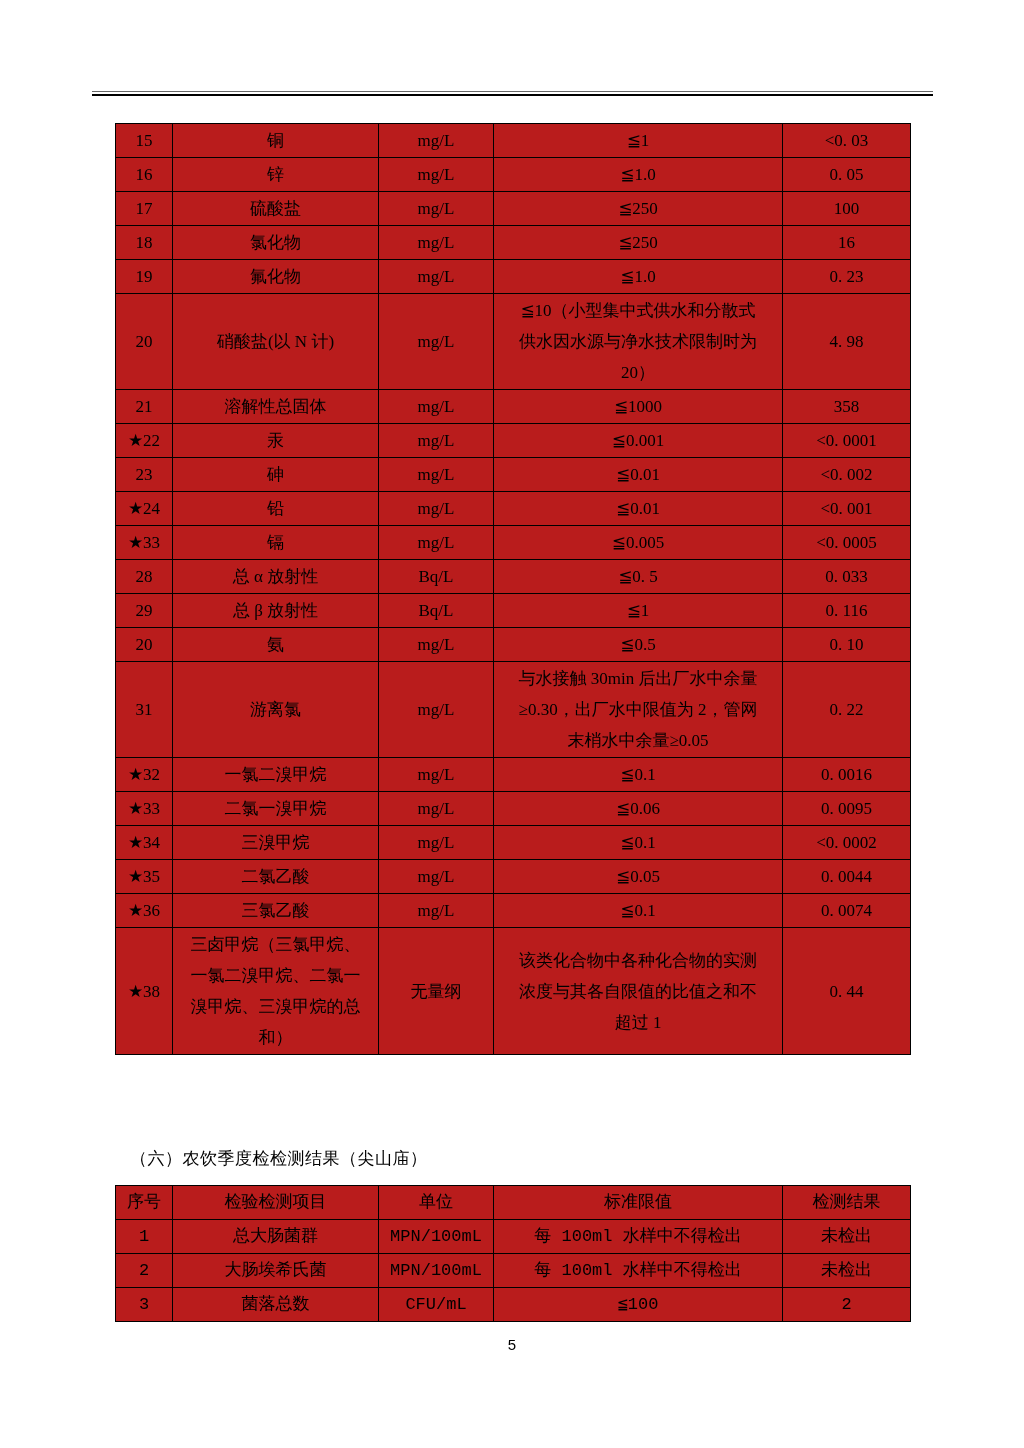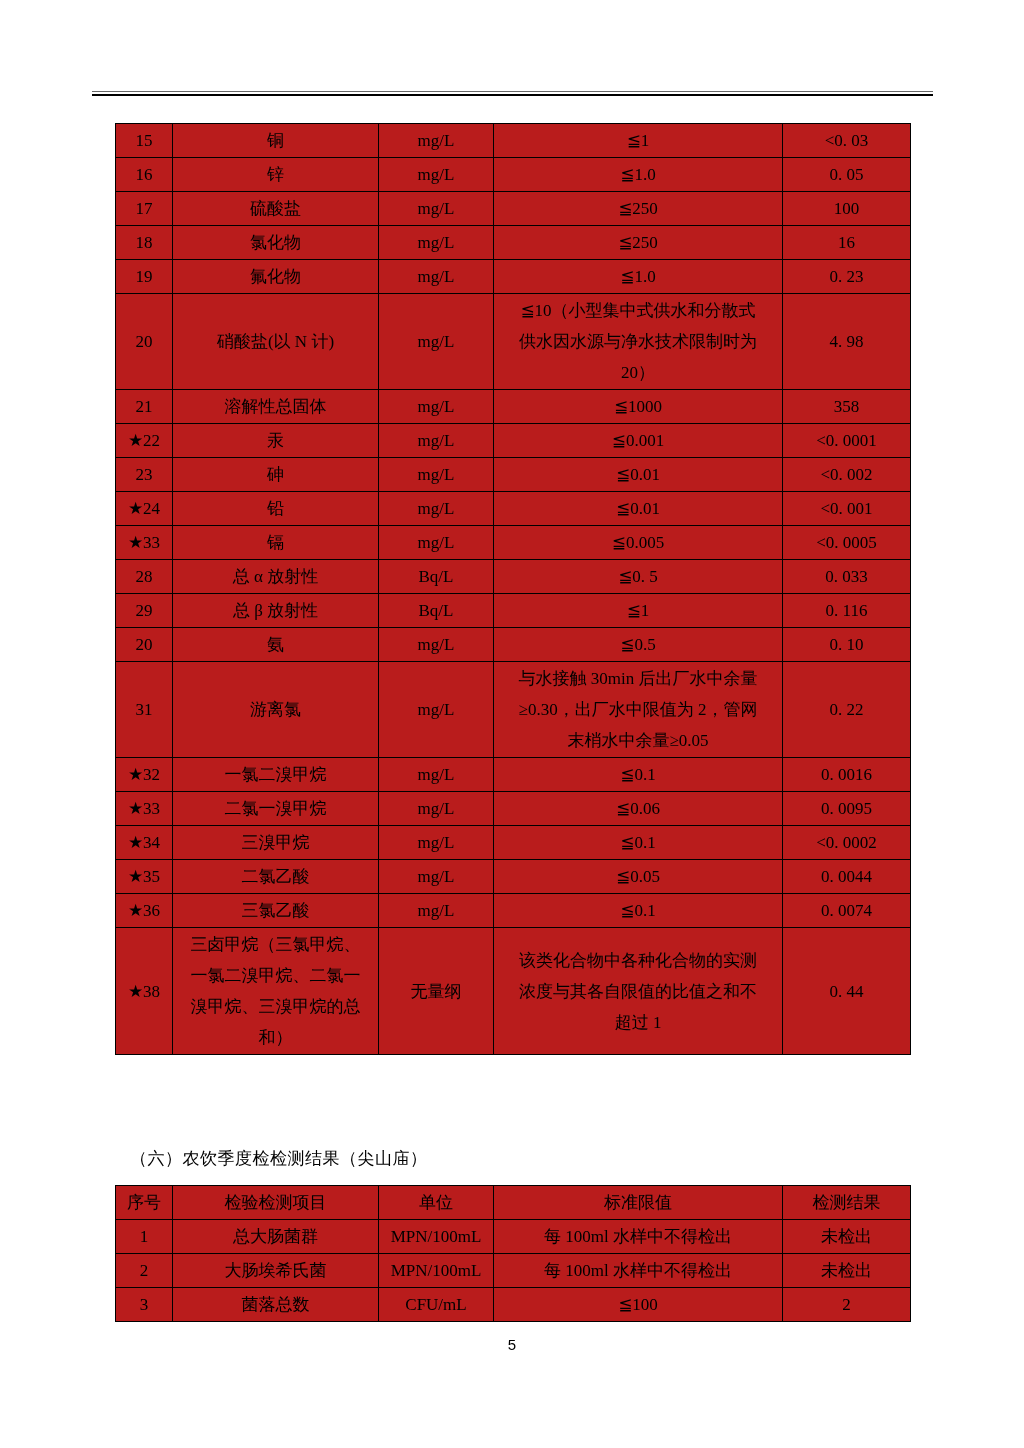--- a/index.html
+++ b/index.html
@@ -18,21 +18,21 @@
   }
   table.tbl td{
     border:1.5px solid #000;
     text-align:center;vertical-align:middle;
     padding:1px 4px;
     font-size:17px;line-height:31px;
     white-space:pre-line;
     overflow:hidden;
   }
   .tbl-main{left:115px;top:123px;width:795px;}
-  .tbl-second{left:115px;top:1185px;width:795px;}
+  .tbl-second{left:115px;top:1185px;width:795px;font-family:Liberation Mono, monospace;}
   .section-title{
     position:absolute;left:97px;top:1147px;
     font-size:17px;letter-spacing:0.5px;white-space:nowrap;margin-left:33px;
   }
   .page-number{
     position:absolute;left:0;top:1336px;width:1024px;
     text-align:center;font-size:15px;
     font-family:"Liberation Sans","DejaVu Sans",sans-serif;
   }
 </style>

